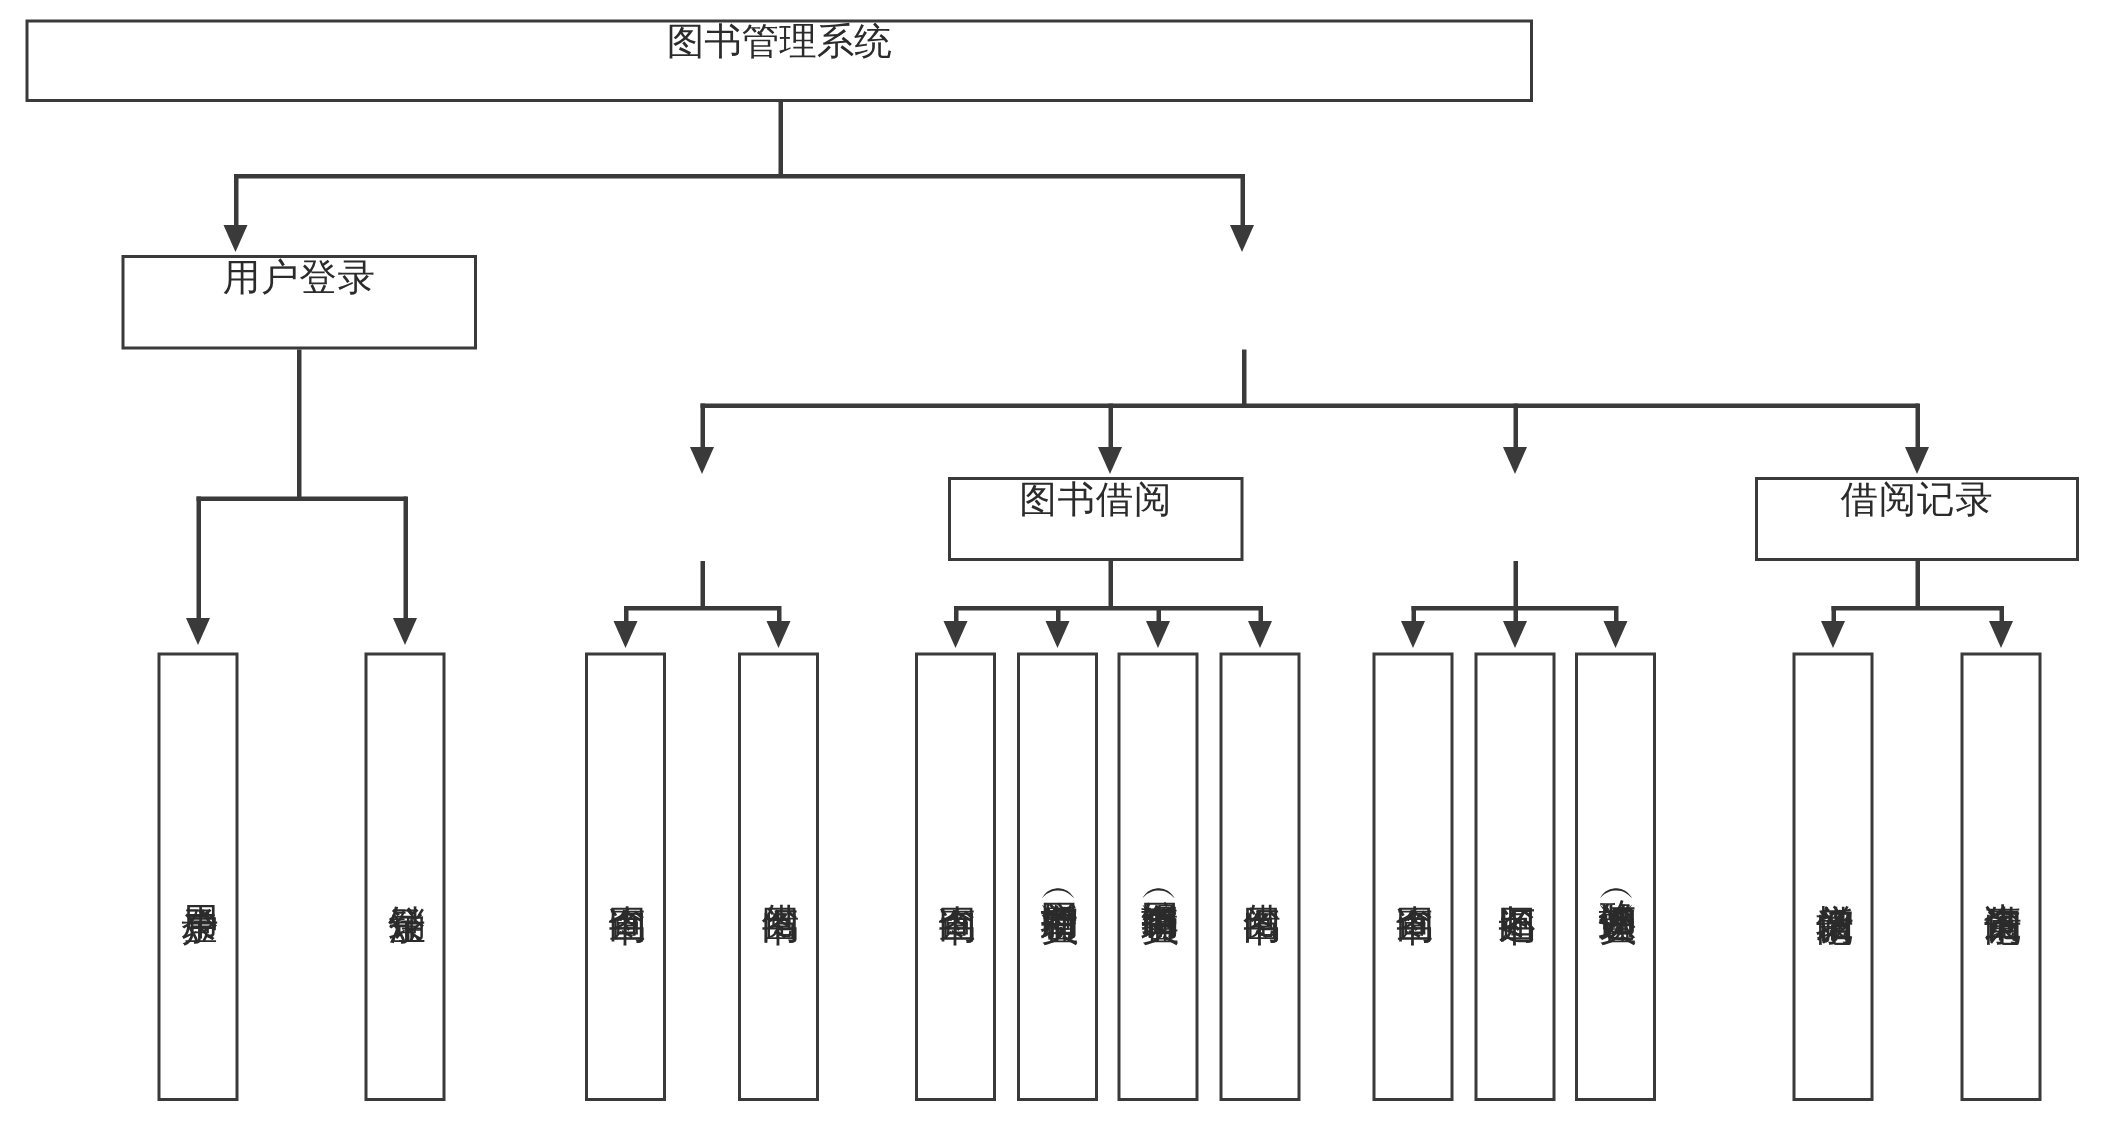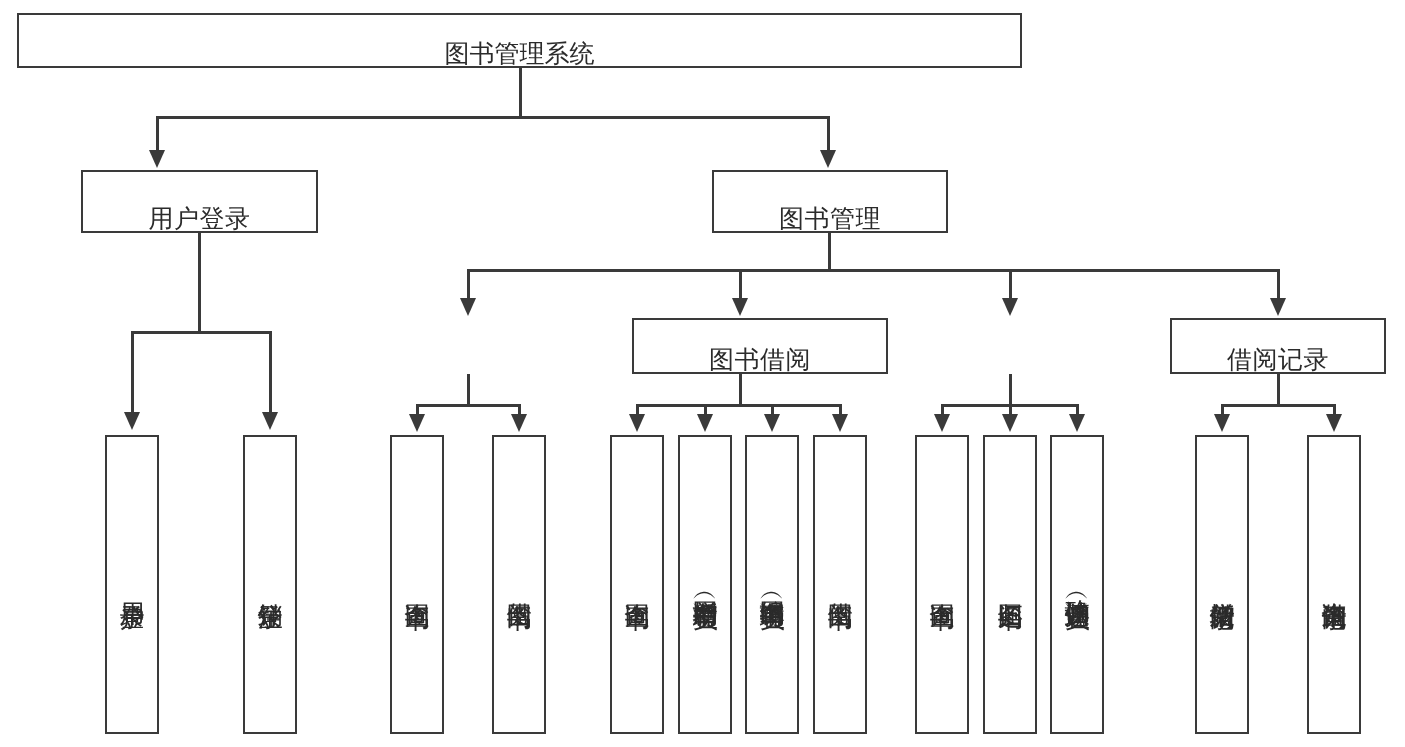--- a/index.html
+++ b/index.html
@@ -16,21 +16,21 @@
     height: 747px;
     background: #ffffff;
     overflow: hidden;
   }
   .node {
     position: absolute;
     box-sizing: border-box;
     border: 2.5px solid #3a3a3a;
     background: #ffffff;
     display: flex;
-    align-items: flex-end;
+    align-items: flex-start;
     justify-content: center;
     color: #2b2b2b;
   }
   .node .lbl {
     display: block;
     text-align: center;
     line-height: 1.05;
     white-space: nowrap;
   }
   .node-h .lbl {
@@ -97,23 +97,20 @@
   <div class="edge-v" style="left:156px; top:116px; height:36px;"></div>
   <div class="arrow" style="left:149px; top:150px;"></div>
 
   <div class="edge-v" style="left:827px; top:116px; height:36px;"></div>
   <div class="arrow" style="left:820px; top:150px;"></div>
 
   <div class="node node-h" style="left:81px; top:170px; width:237px; height:63px;">
     <span class="lbl">用户登录</span>
   </div>
 
-  <div class="node node-h" style="left:712px; top:170px; width:236px; height:63px;">
-    <span class="lbl">图书管理</span>
-  </div>
 
   <div class="edge-v" style="left:198px; top:233px; height:100px;"></div>
   <div class="edge-h" style="left:131px; top:331px; width:140px;"></div>
   <div class="edge-v" style="left:131px; top:331px; height:83px;"></div>
   <div class="arrow" style="left:124px; top:412px;"></div>
   <div class="edge-v" style="left:269px; top:331px; height:83px;"></div>
   <div class="arrow" style="left:262px; top:412px;"></div>
 
   <div class="node node-v" style="left:105px; top:435px; width:54px; height:299px;">
     <span class="lbl">用户登录</span>
@@ -130,21 +127,21 @@
 
   <div class="edge-v" style="left:739px; top:269px; height:31px;"></div>
   <div class="arrow" style="left:732px; top:298px;"></div>
 
   <div class="edge-v" style="left:1009px; top:269px; height:31px;"></div>
   <div class="arrow" style="left:1002px; top:298px;"></div>
 
   <div class="edge-v" style="left:1277px; top:269px; height:31px;"></div>
   <div class="arrow" style="left:1270px; top:298px;"></div>
 
-  <div class="node node-h" style="left:632px; top:318px; width:256px; height:56px;">
+  <div class="node node-h" style="left:632px; top:318px; width:197px; height:56px;">
     <span class="lbl">图书借阅</span>
   </div>
   <div class="node node-h" style="left:1170px; top:318px; width:216px; height:56px;">
     <span class="lbl">借阅记录</span>
   </div>
 
   <div class="edge-v" style="left:467px; top:374px; height:32px;"></div>
   <div class="edge-h" style="left:416px; top:404px; width:104px;"></div>
   <div class="edge-v" style="left:416px; top:404px; height:12px;"></div>
   <div class="arrow" style="left:409px; top:414px;"></div>

